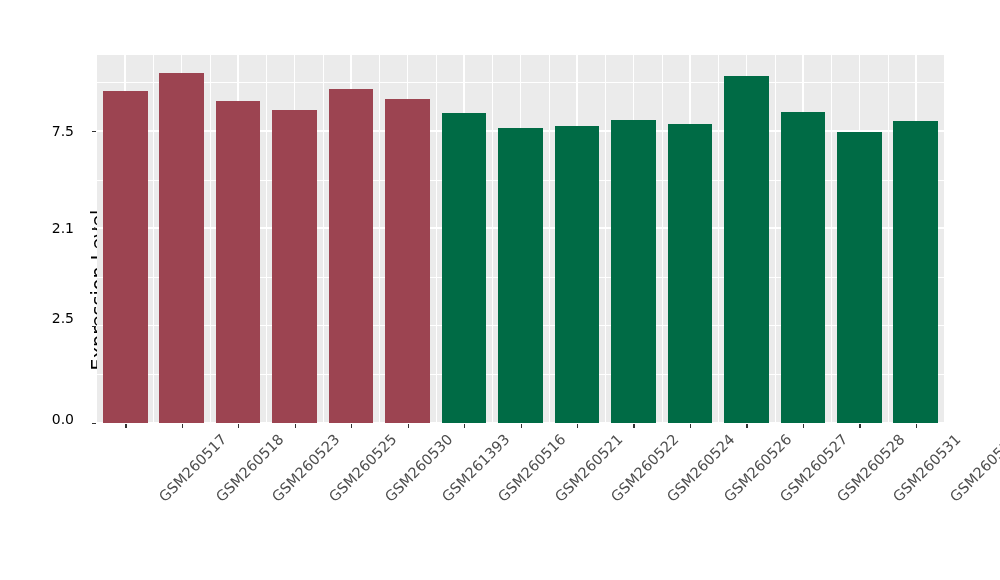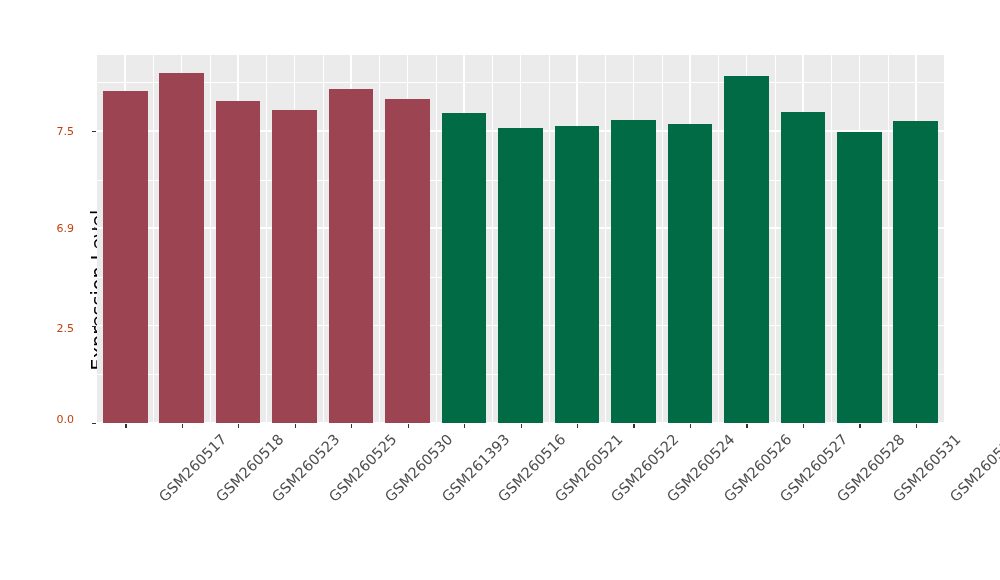--- a/index.html
+++ b/index.html
@@ -61,22 +61,22 @@
   .y-axis-labels {
     position: absolute;
     left: 0;
     top: 0;
     width: 90px;
     height: 580px;
   }
   .y-lab {
     position: absolute;
     right: 16px;
-    font-size: 11px;
-    color: #c2410c;
+    font-size: 14px;
+    color: #000000;
     white-space: nowrap;
     transform: translateY(-50%);
   }
   .tickmark {
     position: absolute;
     width: 4px;
     height: 1.3px;
     background: #333333;
   }
   .x-tickmark {
@@ -102,22 +102,22 @@
 </style>
 </head>
 <body>
 
 <div id="chart-root">
 
   <div class="axis-title-y">Expression Level</div>
 
   <div class="y-axis-labels">
       <div class="y-lab" style="top: 419px;">0.0</div>
-      <div class="y-lab" style="top: 328px;">2.5</div>
-      <div class="y-lab" style="top: 228.291px;">6.9</div>
+      <div class="y-lab" style="top: 318px;">2.5</div>
+      <div class="y-lab" style="top: 228.291px;">2.1</div>
       <div class="y-lab" style="top: 130.937px;">7.5</div>
     </div>
 
   <div class="panel">
       <div class="gridline minor" style="top: 319.323px;"></div>
       <div class="gridline minor" style="top: 221.968px;"></div>
       <div class="gridline minor" style="top: 124.614px;"></div>
       <div class="gridline minor" style="top: 27.2593px;"></div>
       <div class="gridline major" style="top: 367.2px;"></div>
       <div class="gridline major" style="top: 269.846px;"></div>

